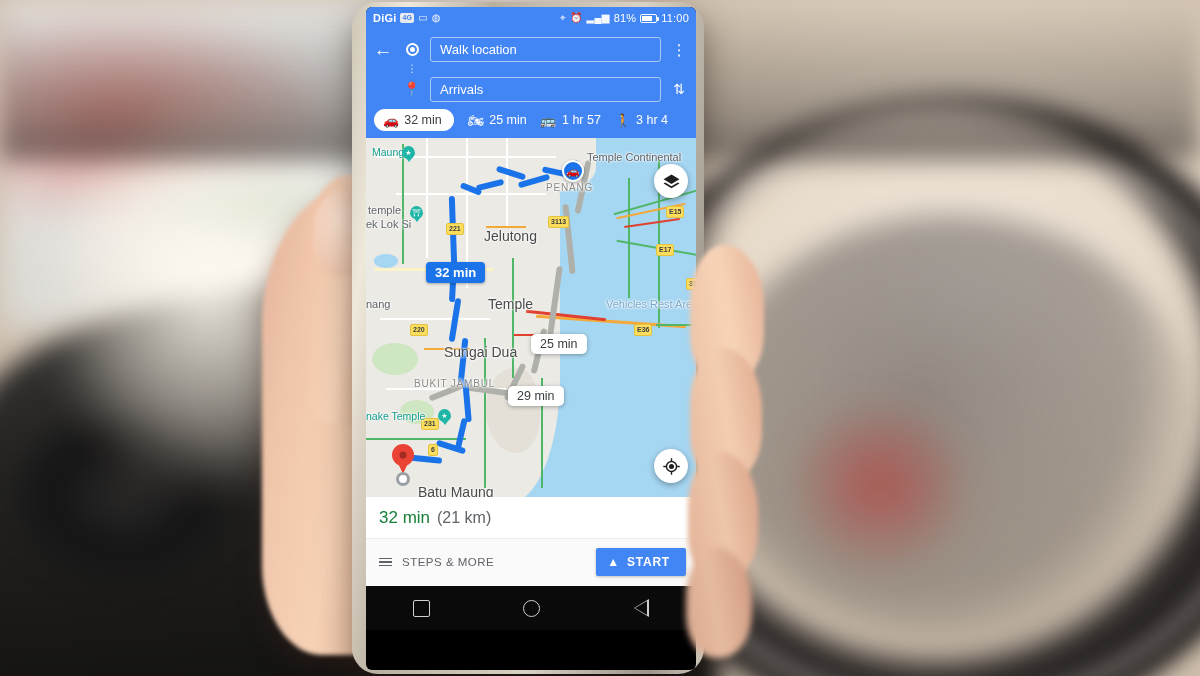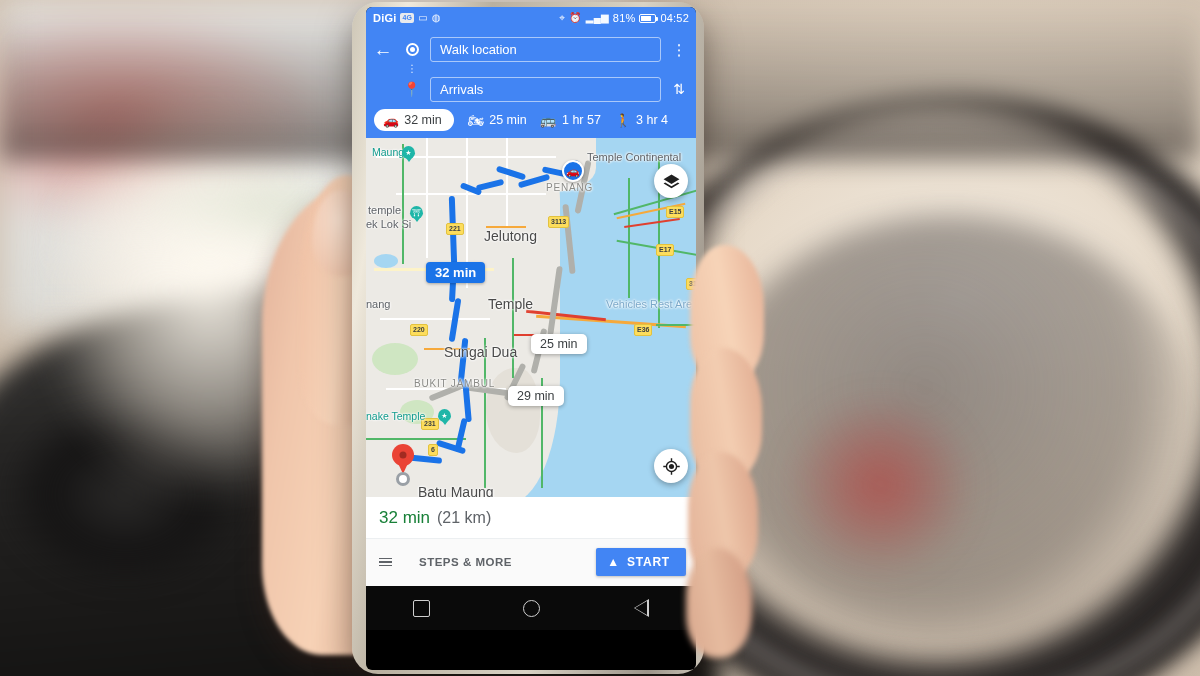--- a/index.html
+++ b/index.html
@@ -334,21 +334,21 @@
   .sheet-top {
     padding: 11px 13px 10px 13px; border-bottom: 1px solid #eceff1;
     display: flex; align-items: baseline; gap: 7px;
   }
   .eta { color: #188038; font-size: 17px; font-weight: 500; }
   .dist { color: #5f6368; font-size: 16px; }
   .sheet-actions {
     display: flex; align-items: center; justify-content: space-between;
     padding: 9px 10px 10px 13px; background: #fafafa;
   }
-  .steps { display: flex; align-items: center; gap: 27px; color: #5f6368; font-size: 11.5px; letter-spacing: .5px; font-weight: bold; }
+  .steps { display: flex; align-items: center; gap: 10px; color: #5f6368; font-size: 11.5px; letter-spacing: .5px; }
   .list-ico { display: inline-flex; flex-direction: column; gap: 2px; }
   .list-ico i { display: block; width: 13px; height: 1.6px; background: #5f6368; }
   .start-btn {
     background: #4285f4; color: #fff; border-radius: 2px;
     font-size: 12px; font-weight: 600; letter-spacing: .8px;
     padding: 7px 16px 7px 11px; display: flex; align-items: center; gap: 7px;
     box-shadow: 0 1px 3px rgba(0,0,0,.25);
   }
   .nav-arrow { font-size: 12px; line-height: 1; }
 
@@ -405,21 +405,21 @@
           <span class="sb-ico">◍</span>
         </div>
         <div class="sb-right">
           <span class="sb-ico">⌖</span>
           <span class="sb-ico">⏰</span>
           <span class="sb-ico">▂▄▆</span>
           <span class="sb-batt-txt">81%</span>
           <span class="sb-batt">
               <i></i>
             </span>
-          <span class="sb-time">04:52</span>
+          <span class="sb-time">11:00</span>
         </div>
       </div>
 
       <div class="search-header">
         <div class="srow">
           <span class="icon-btn back-arrow">←</span>
           <span class="icon-btn">
               <span class="origin-dot">
                 <i></i>
               </span>

